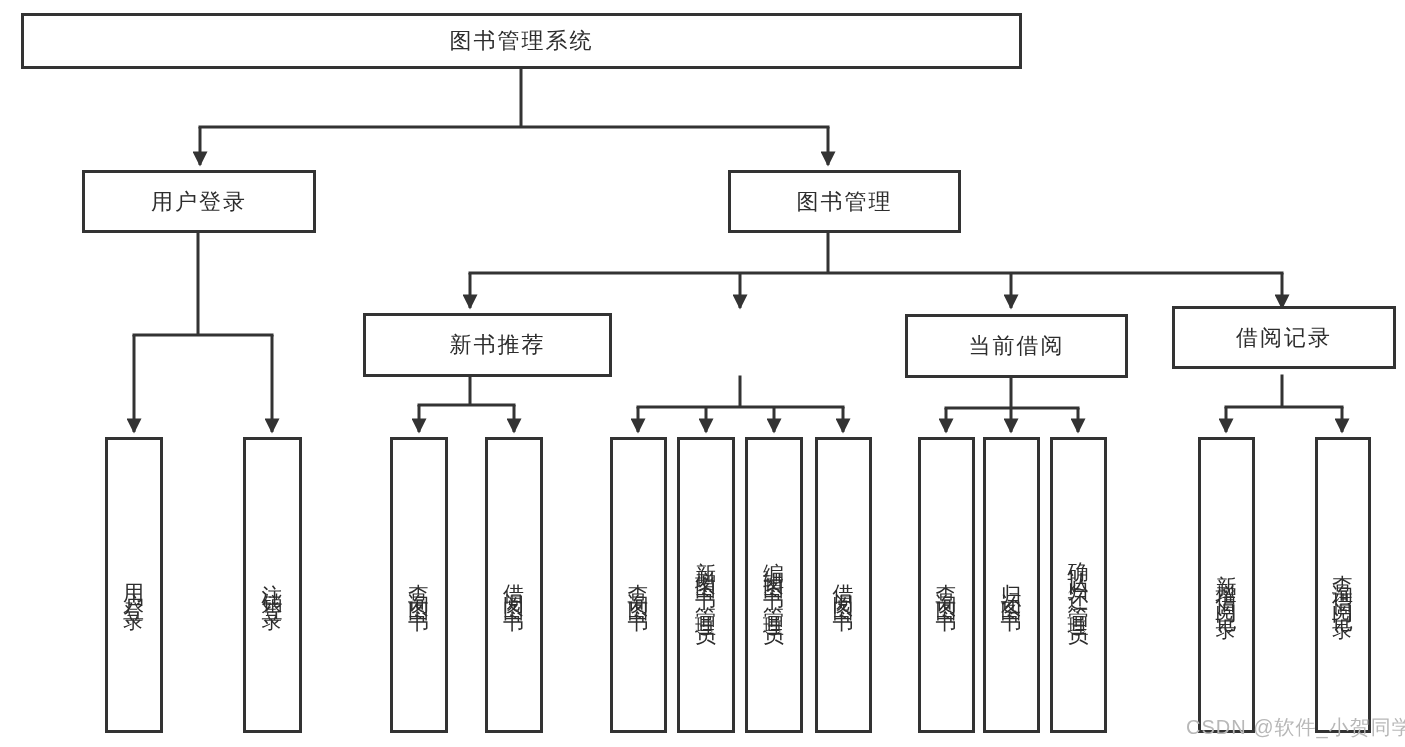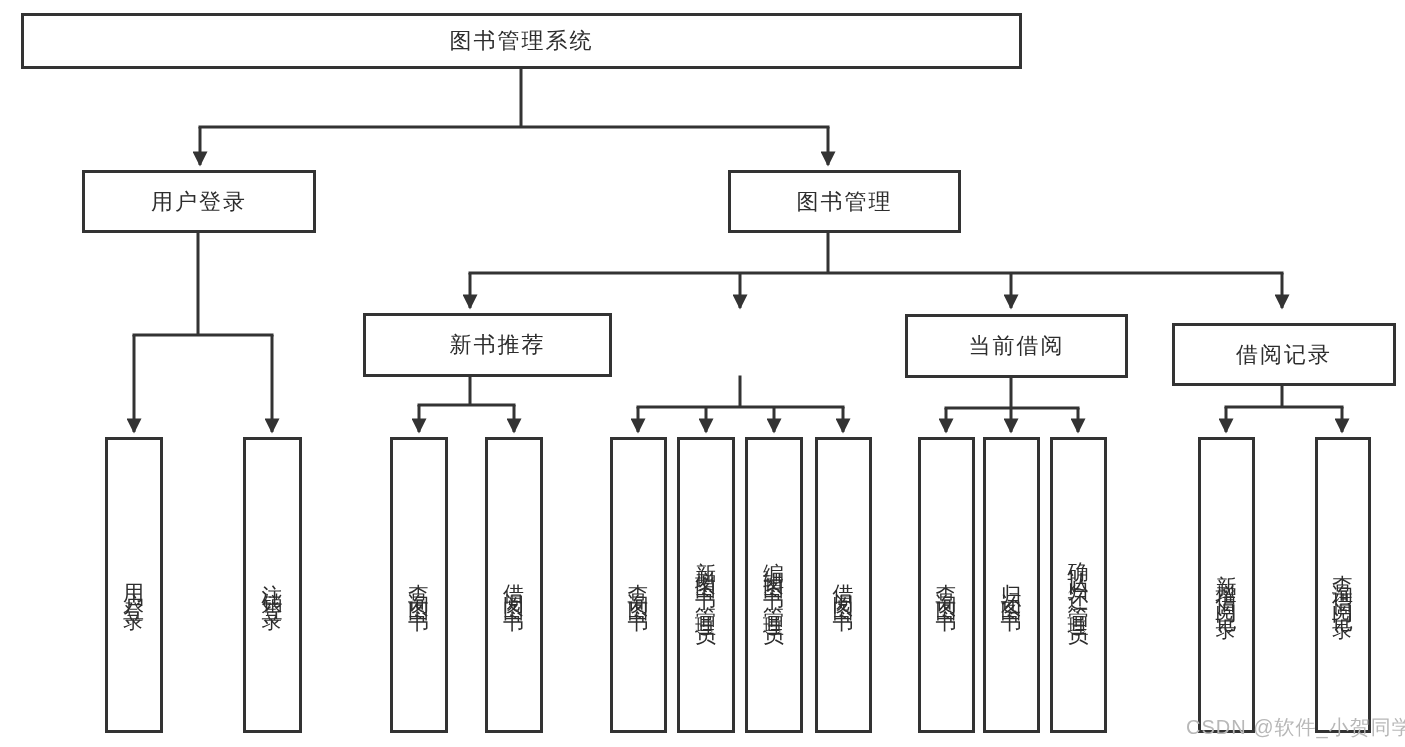--- a/index.html
+++ b/index.html
@@ -118,21 +118,21 @@
   <div class="node h-node" style="left:712px; top:170px; width:233px; height:63px;margin-left:16px;">
     <span>图书管理</span>
   </div>
 
   <div class="node h-node" style="left:363px; top:313px; width:249px; height:64px;padding-left:20px;">
     <span>新书推荐</span>
   </div>
   <div class="node h-node" style="left:905px; top:314px; width:223px; height:64px;">
     <span>当前借阅</span>
   </div>
-  <div class="node h-node" style="left:1172px; top:323px; width:224px; height:63px;">
+  <div class="node h-node" style="left:1172px; top:306px; width:224px; height:63px;">
     <span>借阅记录</span>
   </div>
 
   <div class="node leaf" style="left:105px; top:437px; width:58px; height:296px;">
     <span>用户登录</span>
   </div>
   <div class="node leaf" style="left:243px; top:437px; width:59px; height:296px;">
     <span>注销登录</span>
   </div>
 

